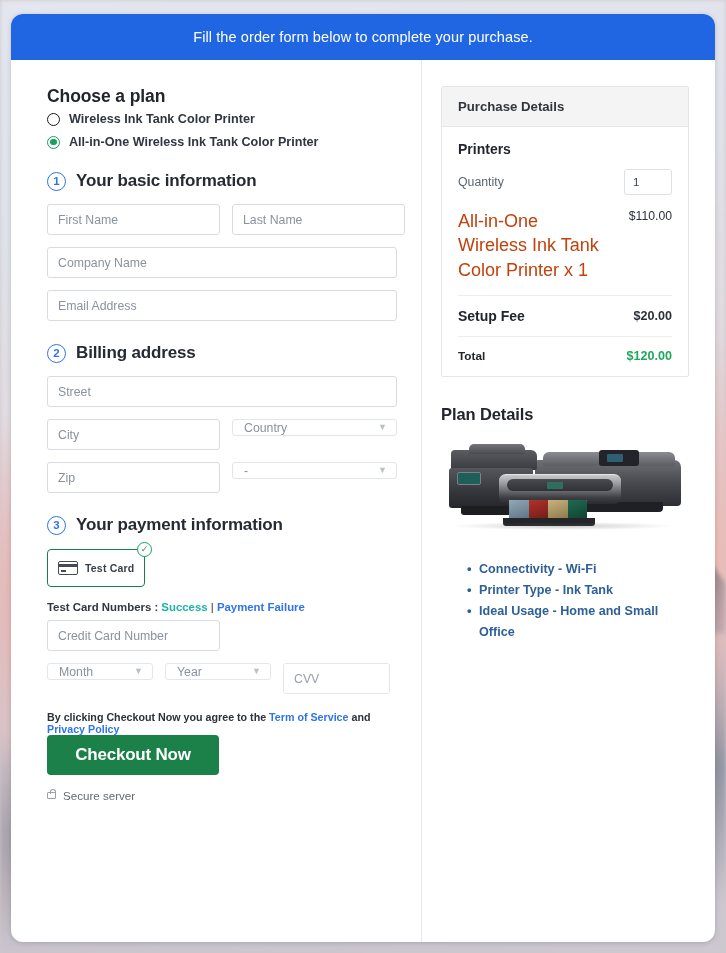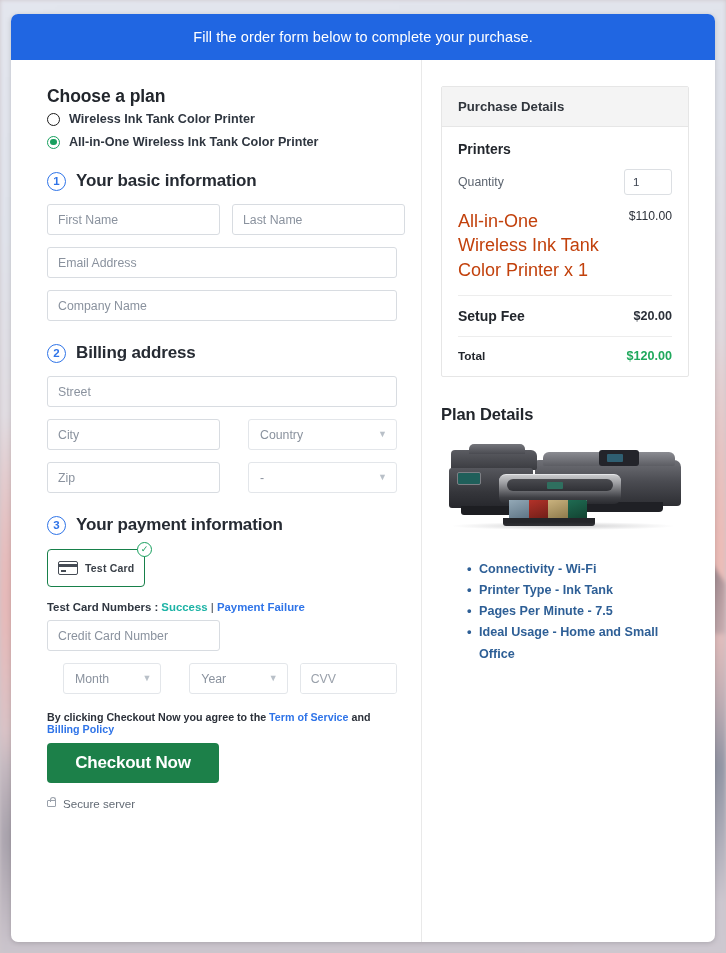--- a/index.html
+++ b/index.html
@@ -45,21 +45,21 @@
   }
 
   
   #card {
     position: absolute;
     left: 11px;
     top: 14px;
     width: 704px;
     height: 928px;
     background: #ffffff;
-    border-radius: 7px;
+    border-radius: 12px;
     box-shadow: 0 1px 5px rgba(0,0,0,0.16);
     overflow: hidden;
   }
 
   #banner {
     height: 46px;
     background: #2066e2;
     color: #ffffff;
     display: flex;
     align-items: center;
@@ -163,33 +163,32 @@
     font-size: 12.3px;
     color: #3c4350;
     padding: 0 10px;
     outline: none;
   }
   .inp::placeholder { color: #8a929e; }
   .inp.full { width: 359px; }
   .inp.half { width: 173px; }
 
   .sel {
-    height: 31px;
+    height: 17px;
     width: 178px;
     border: 1px solid #e3e6ea;
     border-radius: 3px;
     background: #fff;
     display: flex;
     align-items: center;
     padding: 0 9px 0 11px;
     font-size: 12.3px;
     color: #8a929e;
     cursor: pointer;
     justify-content: space-between;
-    margin-left: 16px;
   }
   .sel.md { width: 106px; }
   .chev {
     color: #b9c0c8;
     font-size: 9px;
     line-height: 1;
   }
 
   
   .card-opt {
@@ -278,21 +277,21 @@
 
   .agree {
     margin-top: 17px;
     font-size: 10.7px;
     font-weight: 700;
     color: #2b3039;
   }
   .agree a { color: #2f74e8; text-decoration: none; }
 
   #checkout-btn {
-    margin-top: 8px;
+    margin-top: 0;
     width: 172px; height: 40px;
     background: #1c8049;
     border: 0;
     border-radius: 4px;
     color: #fff;
     font-family: "Liberation Sans", sans-serif;
     font-size: 17px;
     font-weight: 700;
     letter-spacing: -.2px;
     cursor: pointer;
@@ -549,24 +548,24 @@
       <div class="step-head">
         <span class="step-num">1</span>
         <span class="step-text">Your basic information</span>
       </div>
 
       <div class="field-row">
         <input class="inp half" placeholder="First Name" style="">
         <input class="inp half" placeholder="Last Name" style="">
       </div>
       <div class="field-row">
+        <input class="inp full" placeholder="Company Name" style="">
+      </div>
+      <div class="field-row">
         <input class="inp full" placeholder="Email Address" style="">
-      </div>
-      <div class="field-row">
-        <input class="inp full" placeholder="Company Name" style="">
       </div>
 
       
       <div class="step-head">
         <span class="step-num">2</span>
         <span class="step-text">Billing address</span>
       </div>
 
       <div class="field-row">
         <input class="inp full" placeholder="Street" style="">
@@ -615,21 +614,21 @@
           <span>Year</span>
           <span class="chev">▼</span>
         </div>
         <div class="cvv-wrap">
           <input class="cvv-inp" placeholder="CVV" style="">
 
         </div>
       </div>
 
       <div class="agree">
-        <span>By clicking Checkout Now you agree to the </span><a href="#">Term of Service</a><span> and </span><a href="#">Billing Policy</a>
+        <span>By clicking Checkout Now you agree to the </span><a href="#">Term of Service</a><span> and </span><a href="#">Privacy Policy</a>
       </div>
 
       <button id="checkout-btn">Checkout Now</button>
 
       <div class="secure">
         <span class="lock"></span>
         <span>Secure server</span>
       </div>
 
     </div>
@@ -686,18 +685,17 @@
             <i></i>
             <i></i>
           </span>
         <span class="pr pr-traylip"></span>
         <span class="pr pr-shadow"></span>
       </div>
 
       <ul id="feature-list">
         <li>Connectivity - Wi-Fi</li>
         <li>Printer Type - Ink Tank</li>
-        <li>Pages Per Minute - 7.5</li>
         <li>Ideal Usage - Home and Small Office</li>
       </ul>
     </div>
   </div>
 </div>
 
 </body></html>

